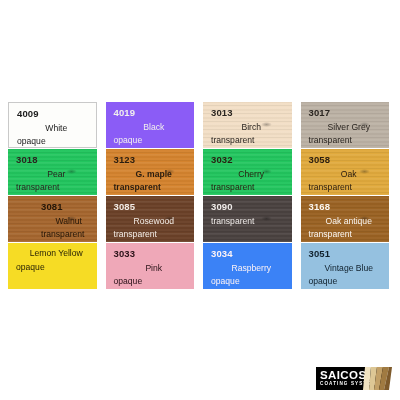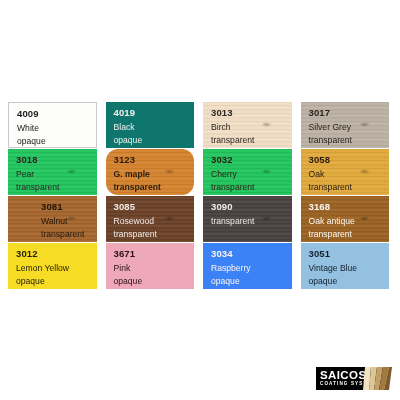--- a/index.html
+++ b/index.html
@@ -79,20 +79,21 @@
     position: relative;
     font-size: 9.5px;
     font-weight: bold;
     letter-spacing: .1px;
     margin-bottom: 5px;
   }
   .swatch .cname {
     position: relative;
     font-size: 8.6px;
     margin-bottom: 5px;
+    text-align: center;
   }
   .swatch .finish {
     position: relative;
     font-size: 8.6px;
   }
   .swatch.bold-label .cname { font-weight: bold; }
   .swatch.bold-label .finish { font-weight: bold; }
 
   
   #logo {
@@ -139,21 +140,21 @@
 </style>
 </head>
 <body>
 
 <div id="swatch-grid">
     <div class="swatch" style="background: rgb(253, 253, 251); color: rgb(27, 27, 27); border: 1px solid rgb(201, 201, 201);">
       <div class="code">4009</div>
       <div class="cname">White</div>
       <div class="finish">opaque</div>
     </div>
-    <div class="swatch" style="background: #0f766e; color: rgb(242, 240, 238);">
+    <div class="swatch" style="background: #8b5cf6; color: rgb(242, 240, 238);">
       <div class="code">4019</div>
       <div class="cname">Black</div>
       <div class="finish">opaque</div>
     </div>
     <div class="swatch grain-on" style="background: rgb(242, 222, 197); color: rgb(42, 37, 32);">
       <div class="grain"></div>
       <div class="knot"></div>
       <div class="code">3013</div>
       <div class="cname">Birch</div>
       <div class="finish">transparent</div>
@@ -165,21 +166,21 @@
       <div class="cname">Silver Grey</div>
       <div class="finish">transparent</div>
     </div>
     <div class="swatch grain-on" style="background: #22c55e; color: rgb(42, 37, 32);">
       <div class="grain"></div>
       <div class="knot"></div>
       <div class="code">3018</div>
       <div class="cname">Pear</div>
       <div class="finish">transparent</div>
     </div>
-    <div class="swatch grain-on bold-label" style="background: rgb(212, 131, 46); color: rgb(42, 29, 16); border-radius: 12px;">
+    <div class="swatch grain-on bold-label" style="background: rgb(212, 131, 46); color: rgb(42, 29, 16);">
       <div class="grain"></div>
       <div class="knot"></div>
       <div class="code">3123</div>
       <div class="cname">G. maple</div>
       <div class="finish">transparent</div>
     </div>
     <div class="swatch grain-on" style="background: #22c55e; color: rgb(42, 29, 16);">
       <div class="grain"></div>
       <div class="knot"></div>
       <div class="code">3032</div>
@@ -214,26 +215,25 @@
       <div class="finish">transparent</div>
     </div>
     <div class="swatch grain-on" style="background: rgb(154, 98, 35); color: rgb(251, 247, 242);">
       <div class="grain"></div>
       <div class="knot"></div>
       <div class="code">3168</div>
       <div class="cname">Oak antique</div>
       <div class="finish">transparent</div>
     </div>
     <div class="swatch" style="background: rgb(246, 220, 37); color: rgb(36, 31, 5);">
-      <div class="code">3012</div>
       <div class="cname">Lemon Yellow</div>
       <div class="finish">opaque</div>
     </div>
     <div class="swatch" style="background: rgb(239, 168, 184); color: rgb(42, 18, 24);">
-      <div class="code">3671</div>
+      <div class="code">3033</div>
       <div class="cname">Pink</div>
       <div class="finish">opaque</div>
     </div>
     <div class="swatch" style="background: #3b82f6; color: rgb(253, 243, 246);">
       <div class="code">3034</div>
       <div class="cname">Raspberry</div>
       <div class="finish">opaque</div>
     </div>
     <div class="swatch" style="background: rgb(149, 193, 224); color: rgb(17, 34, 46);">
       <div class="code">3051</div>

